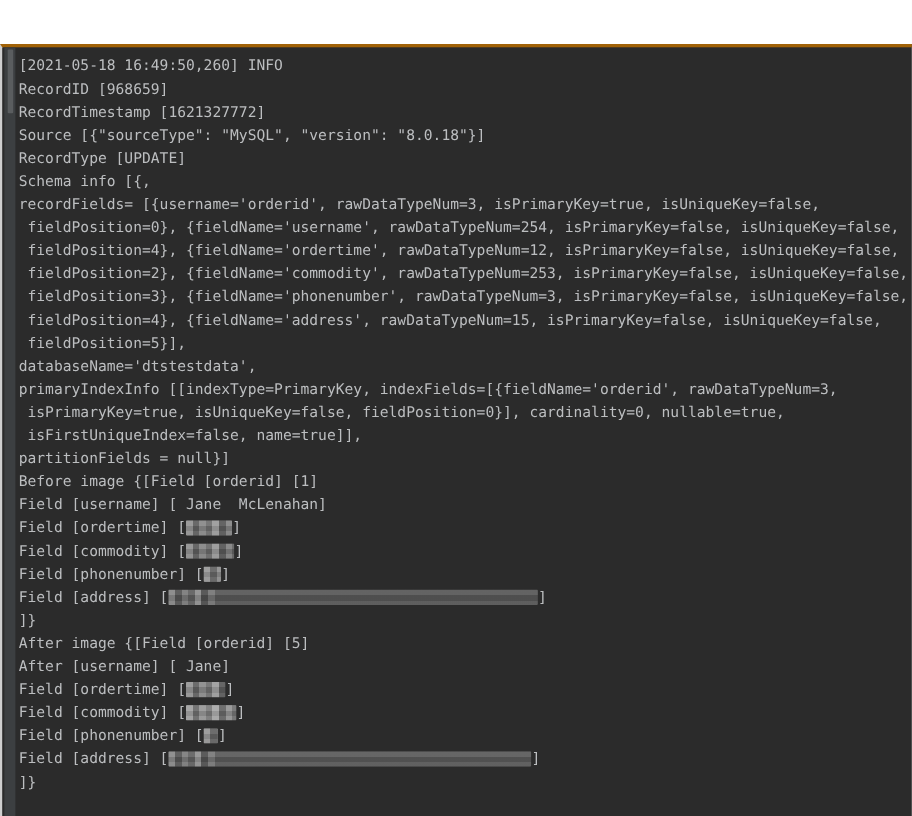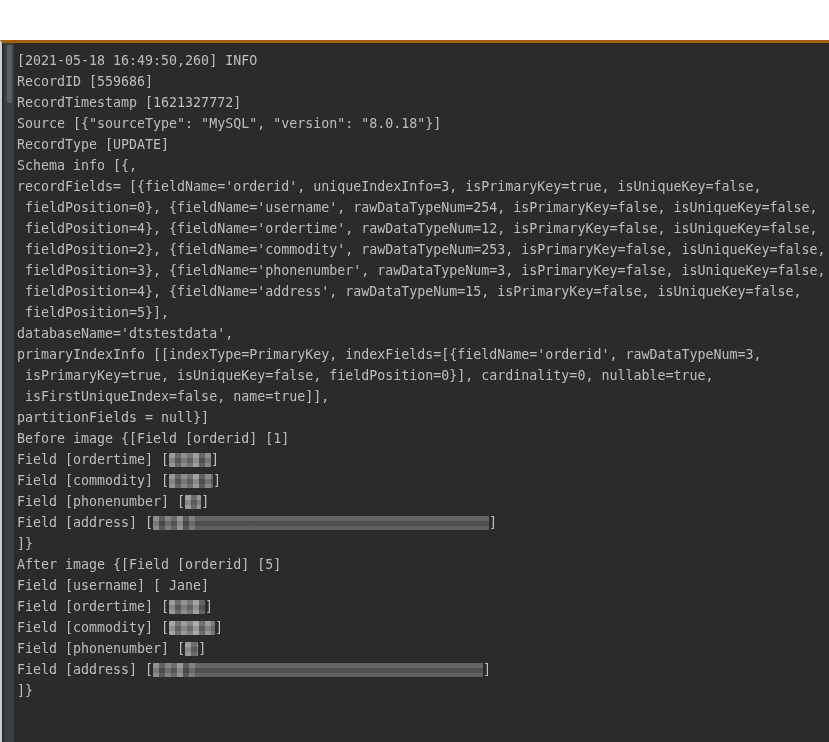--- a/index.html
+++ b/index.html
@@ -90,51 +90,52 @@
 
 <div class="console-window">
 
   <div class="scroll-track">
     <div class="scroll-thumb"></div>
   </div>
 
   <div class="log-body">
 
     <div class="log-line">[2021-05-18 16:49:50,260] INFO</div>
-    <div class="log-line">RecordID [559686]</div>
+    <div class="log-line">RecordID [968659]</div>
     <div class="log-line">RecordTimestamp [1621327772]</div>
     <div class="log-line">Source [{"sourceType": "MySQL", "version": "8.0.18"}]</div>
     <div class="log-line">RecordType [UPDATE]</div>
     <div class="log-line">Schema info [{,</div>
 
-    <div class="log-line">recordFields= [{fieldName='orderid', uniqueIndexInfo=3, isPrimaryKey=true, isUniqueKey=false,</div>
+    <div class="log-line">recordFields= [{username='orderid', rawDataTypeNum=3, isPrimaryKey=true, isUniqueKey=false,</div>
     <div class="log-line"> fieldPosition=0}, {fieldName='username', rawDataTypeNum=254, isPrimaryKey=false, isUniqueKey=false,</div>
     <div class="log-line"> fieldPosition=4}, {fieldName='ordertime', rawDataTypeNum=12, isPrimaryKey=false, isUniqueKey=false,</div>
     <div class="log-line"> fieldPosition=2}, {fieldName='commodity', rawDataTypeNum=253, isPrimaryKey=false, isUniqueKey=false,</div>
     <div class="log-line"> fieldPosition=3}, {fieldName='phonenumber', rawDataTypeNum=3, isPrimaryKey=false, isUniqueKey=false,</div>
     <div class="log-line"> fieldPosition=4}, {fieldName='address', rawDataTypeNum=15, isPrimaryKey=false, isUniqueKey=false,</div>
     <div class="log-line"> fieldPosition=5}],</div>
 
     <div class="log-line">databaseName='dtstestdata',</div>
 
     <div class="log-line">primaryIndexInfo [[indexType=PrimaryKey, indexFields=[{fieldName='orderid', rawDataTypeNum=3,</div>
     <div class="log-line"> isPrimaryKey=true, isUniqueKey=false, fieldPosition=0}], cardinality=0, nullable=true,</div>
     <div class="log-line"> isFirstUniqueIndex=false, name=true]],</div>
 
     <div class="log-line">partitionFields = null}]</div>
 
     <div class="log-line">Before image {[Field [orderid] [1]</div>
+    <div class="log-line"><span>Field [username] [ Jane  McLenahan]</span></div>
     <div class="log-line"><span>Field [ordertime] [</span><span class="redact w-ordertime"></span><span>]</span></div>
     <div class="log-line"><span>Field [commodity] [</span><span class="redact w-commodity"></span><span>]</span></div>
     <div class="log-line"><span>Field [phonenumber] [</span><span class="redact w-phone"></span><span>]</span></div>
     <div class="log-line"><span>Field [address] [</span><span class="redact w-address"></span><span>]</span></div>
     <div class="log-line">]}</div>
 
     <div class="log-line">After image {[Field [orderid] [5]</div>
-    <div class="log-line"><span>Field [username] [ Jane]</span></div>
+    <div class="log-line"><span>After [username] [ Jane]</span></div>
     <div class="log-line"><span>Field [ordertime] [</span><span class="redact w-ordertime2"></span><span>]</span></div>
     <div class="log-line"><span>Field [commodity] [</span><span class="redact w-commodity2"></span><span>]</span></div>
     <div class="log-line"><span>Field [phonenumber] [</span><span class="redact w-phone2"></span><span>]</span></div>
     <div class="log-line"><span>Field [address] [</span><span class="redact w-address2"></span><span>]</span></div>
     <div class="log-line">]}</div>
 
 
   </div>
 </div>
 

